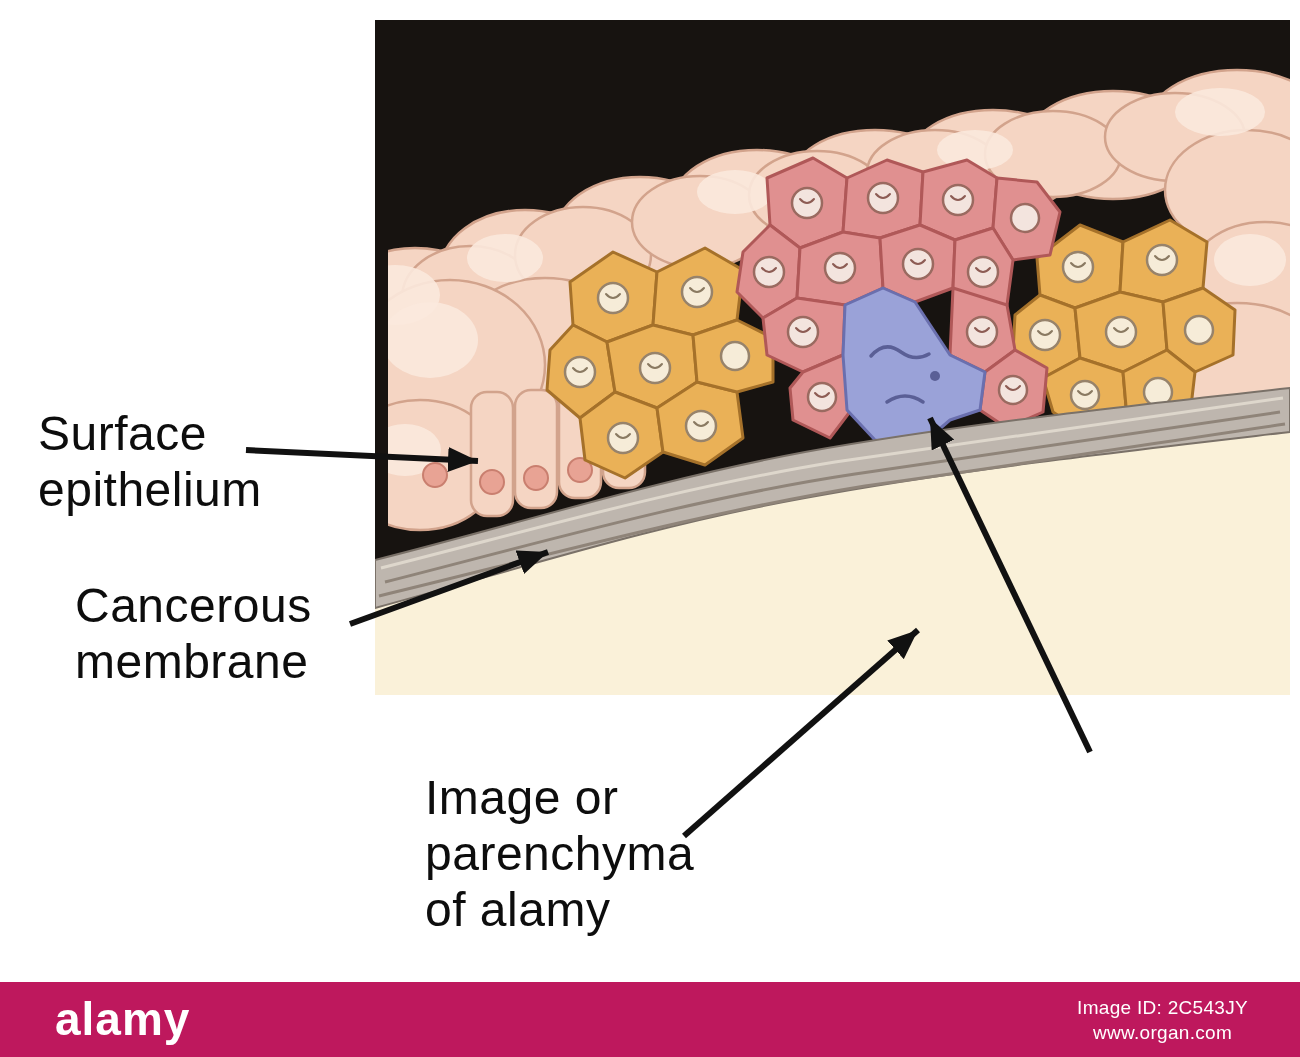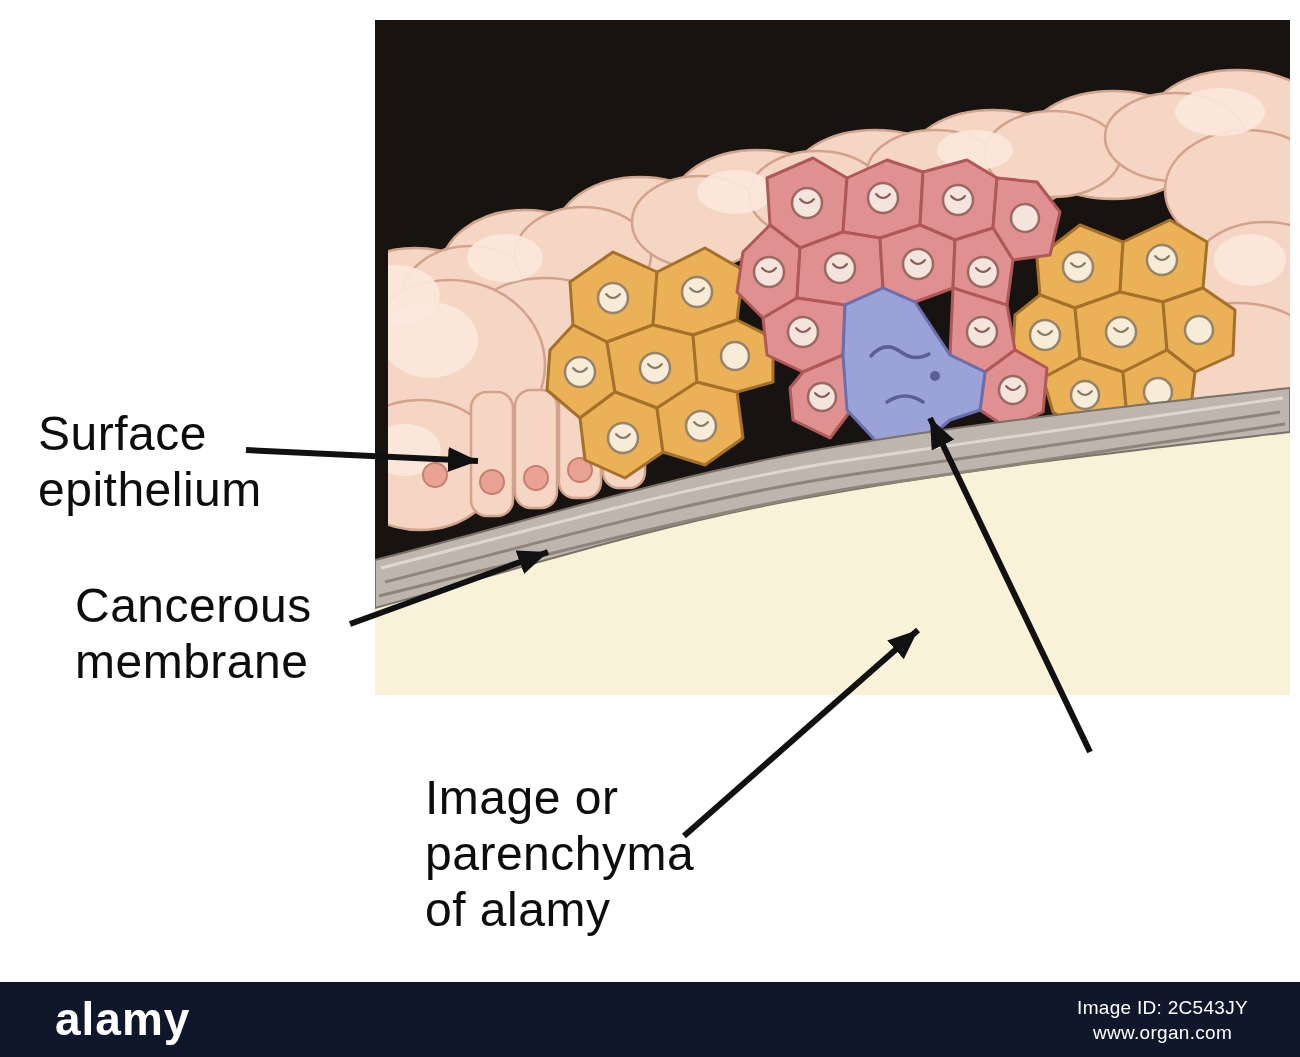--- a/index.html
+++ b/index.html
@@ -62,21 +62,21 @@
     width: 1300px; height: 1057px;
     pointer-events: none;
   }
   .arrow-line { stroke: #111111; stroke-width: 6; }
 
   
   .watermark-bar {
     position: absolute;
     left: 0; bottom: 0;
     width: 100%; height: 75px;
-    background: #0f172a;
+    background: #be185d;
     color: #ffffff;
     display: flex;
     align-items: center;
     justify-content: space-between;
     box-sizing: border-box;
     padding: 0 52px 0 55px;
   }
   .alamy-logo {
     font-size: 46px;
     font-weight: bold;

